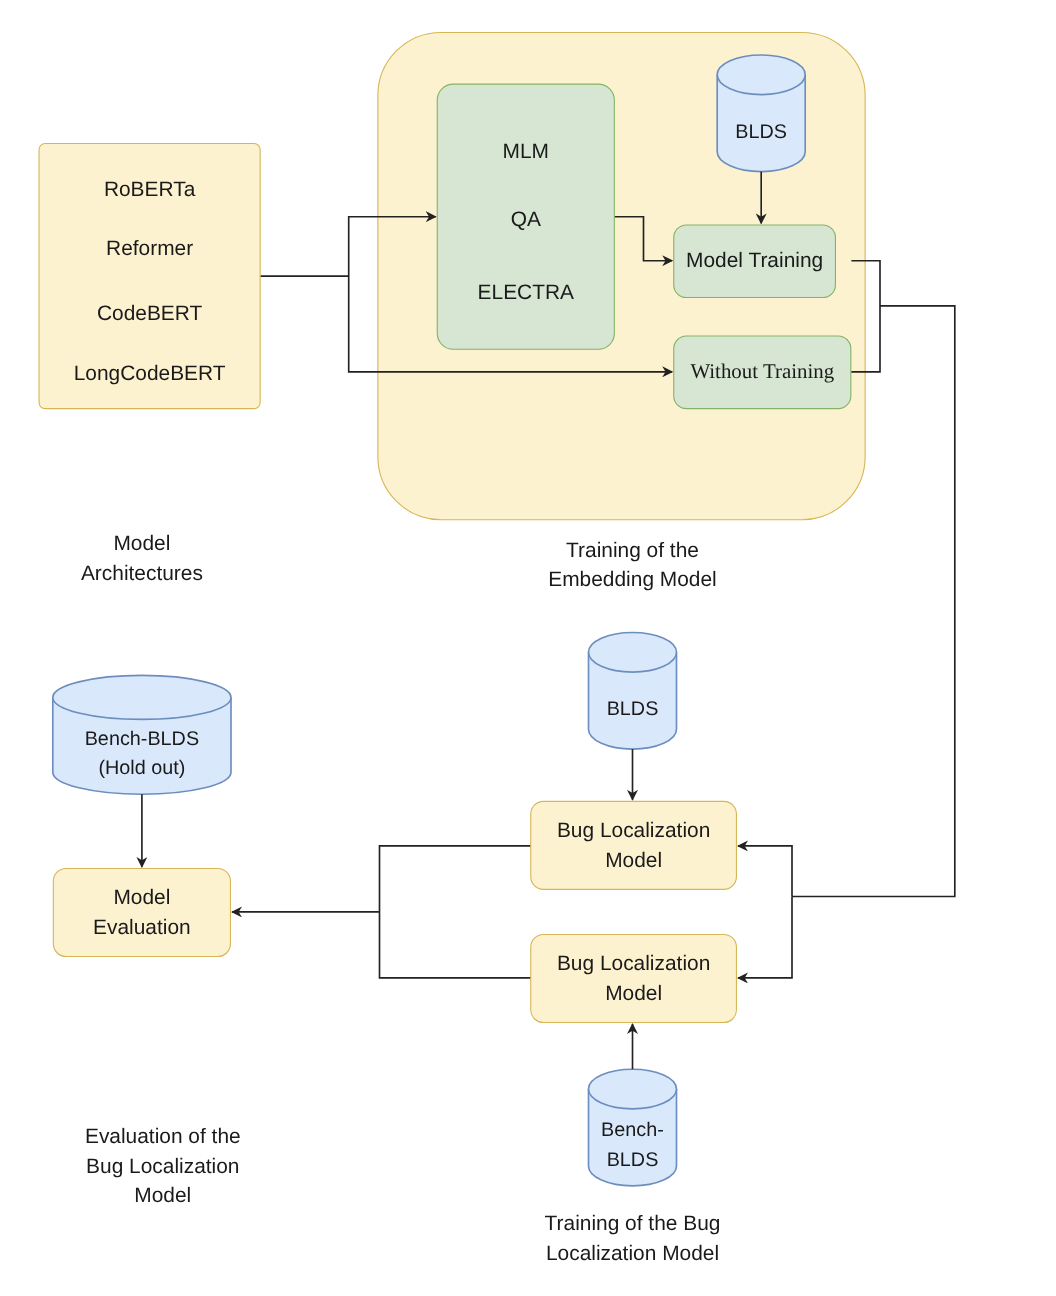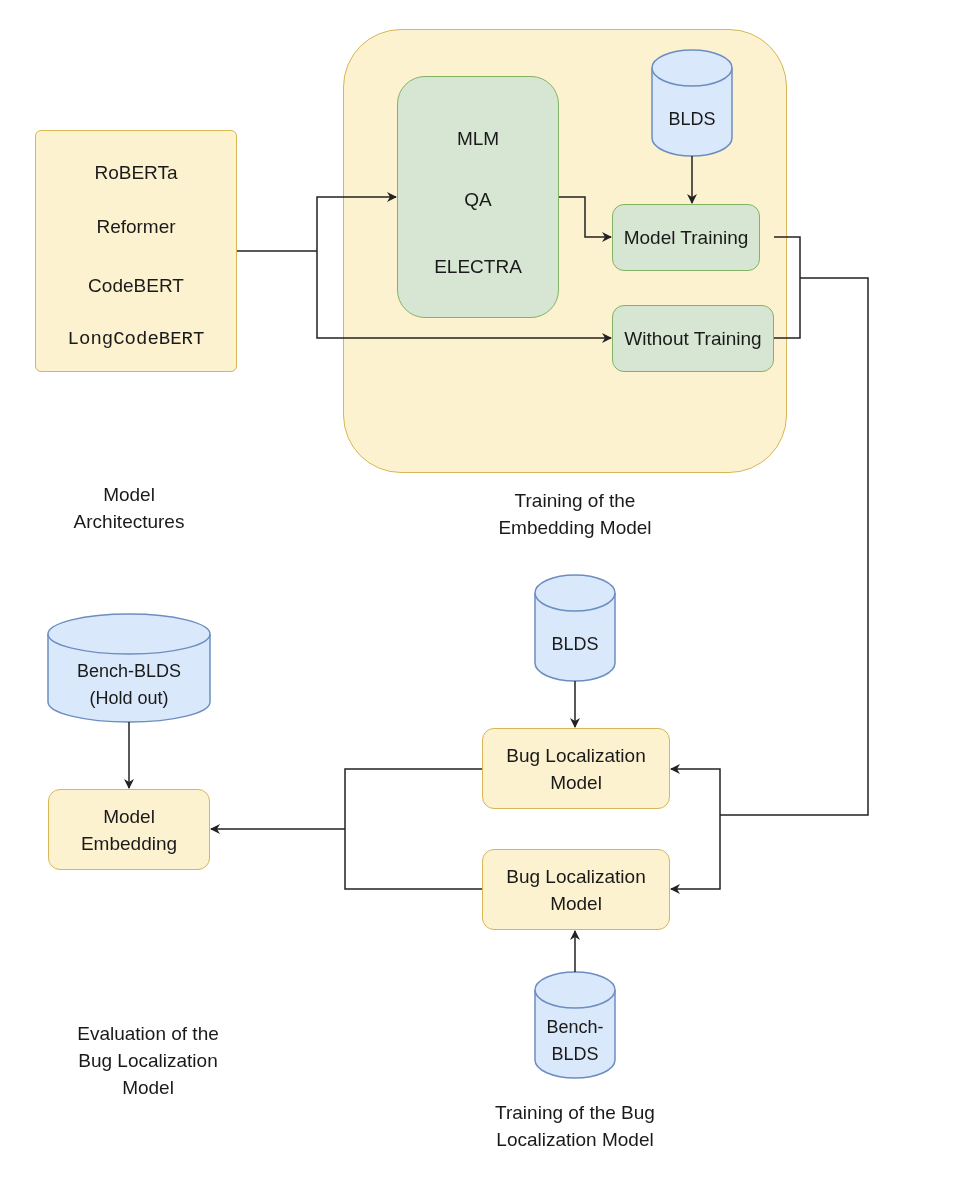--- a/index.html
+++ b/index.html
@@ -16,50 +16,50 @@
 </style>
 </head>
 <body>
 
 <div class="node yellow" style="left:343px; top:29px; width:444px; height:444px; border-radius:58px;"></div>
 
 <div class="node yellow" style="left:35px; top:130px; width:202px; height:242px; border-radius:6px; justify-content:flex-start;">
   <div style="position:absolute; top:28px; width:100%;">RoBERTa</div>
   <div style="position:absolute; top:82px; width:100%;">Reformer</div>
   <div style="position:absolute; top:141px; width:100%;">CodeBERT</div>
-  <div style="position:absolute; top:195px; width:100%;font-family:Liberation Mono, monospace;">LongCodeBERT</div>
+  <div style="position:absolute; top:195px; width:100%;">LongCodeBERT</div>
 </div>
 
-<div class="node green" style="left:397px; top:76px; width:162px; height:242px; border-radius:28px;">
+<div class="node green" style="left:397px; top:76px; width:162px; height:242px; border-radius:15px;">
   <div style="position:absolute; top:48px; width:100%;">MLM</div>
   <div style="position:absolute; top:109px; width:100%;">QA</div>
   <div style="position:absolute; top:176px; width:100%;">ELECTRA</div>
 </div>
 
 <div class="node green" style="left:612px; top:204px; width:148px; height:67px; border-radius:12px;">
   <span>Model Training</span>
 </div>
 
-<div class="node green" style="left:612px; top:305px; width:162px; height:67px; border-radius:12px;">
+<div class="node green" style="left:612px; top:305px; width:162px; height:67px; border-radius:12px;font-family:Liberation Serif, serif;">
   <span style="white-space:nowrap;">Without Training</span>
 </div>
 
 <div class="node yellow" style="left:482px; top:728px; width:188px; height:81px; border-radius:12px;">
   <span>Bug Localization</span>
   <span>Model</span>
 </div>
 
 <div class="node yellow" style="left:482px; top:849px; width:188px; height:81px; border-radius:12px;">
   <span>Bug Localization</span>
   <span>Model</span>
 </div>
 
 <div class="node yellow" style="left:48px; top:789px; width:162px; height:81px; border-radius:12px;">
   <span>Model</span>
-  <span>Embedding</span>
+  <span>Evaluation</span>
 </div>
 
 <svg class="overlay" width="960" height="1178">
   <defs>
     <marker id="arr" markerWidth="10" markerHeight="10" refX="9" refY="5" orient="auto" markerUnits="userSpaceOnUse">
       <path d="M0,0 L10,5 L0,10 L3,5 Z" fill="#222"></path>
     </marker>
   </defs>
 
   <g>

